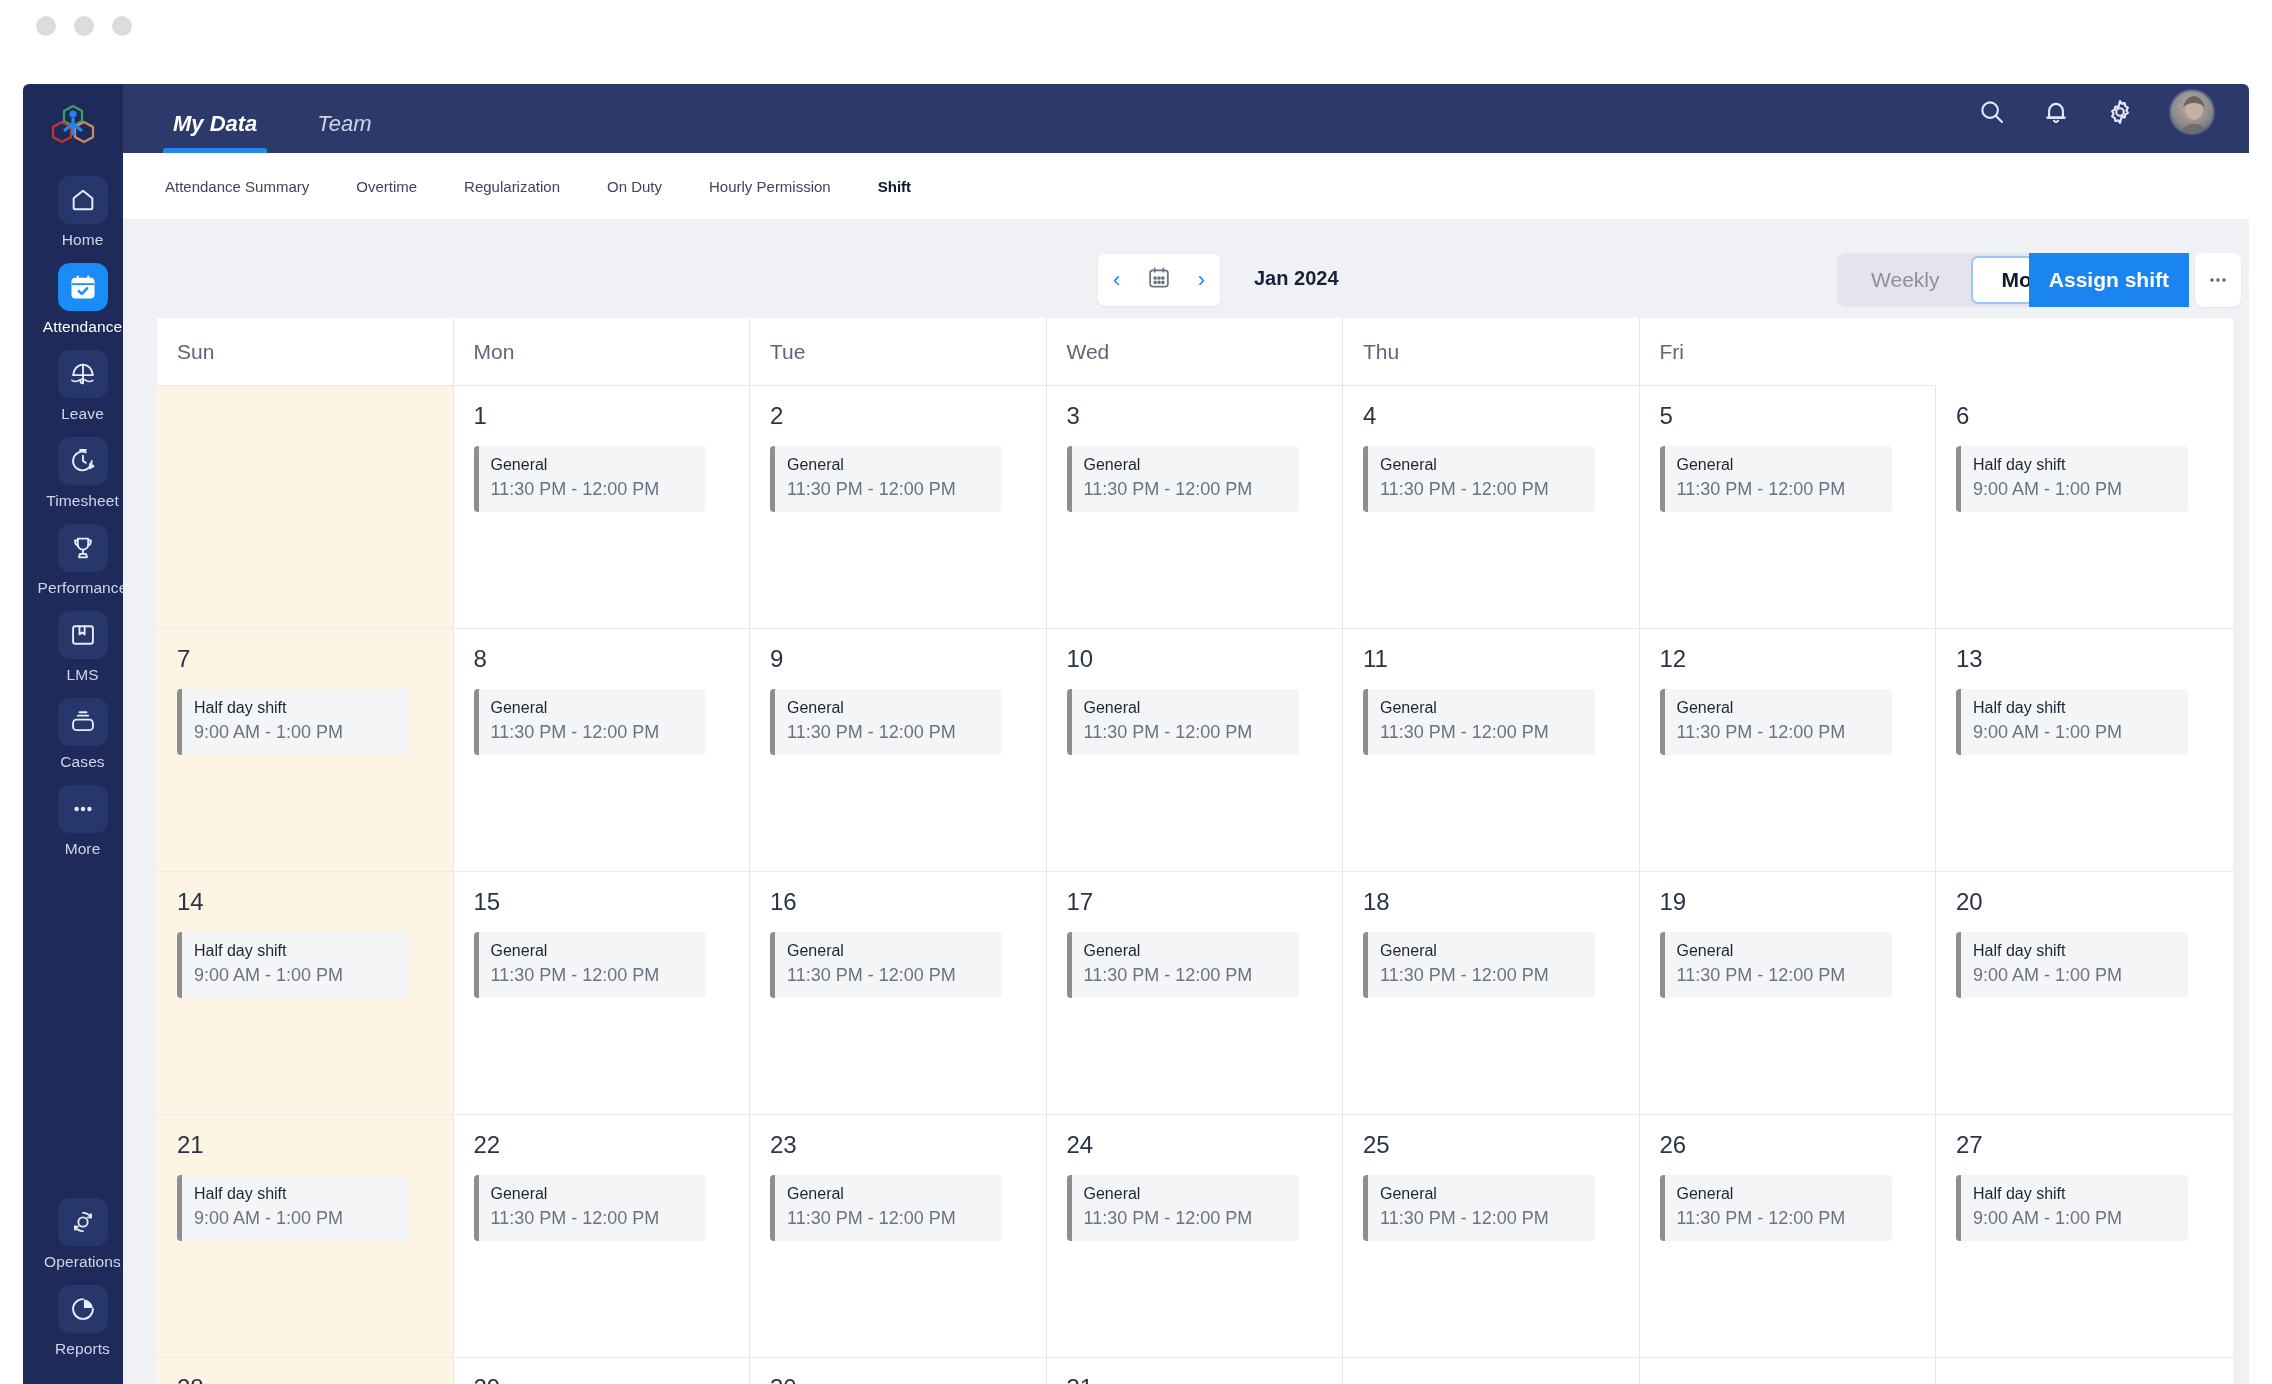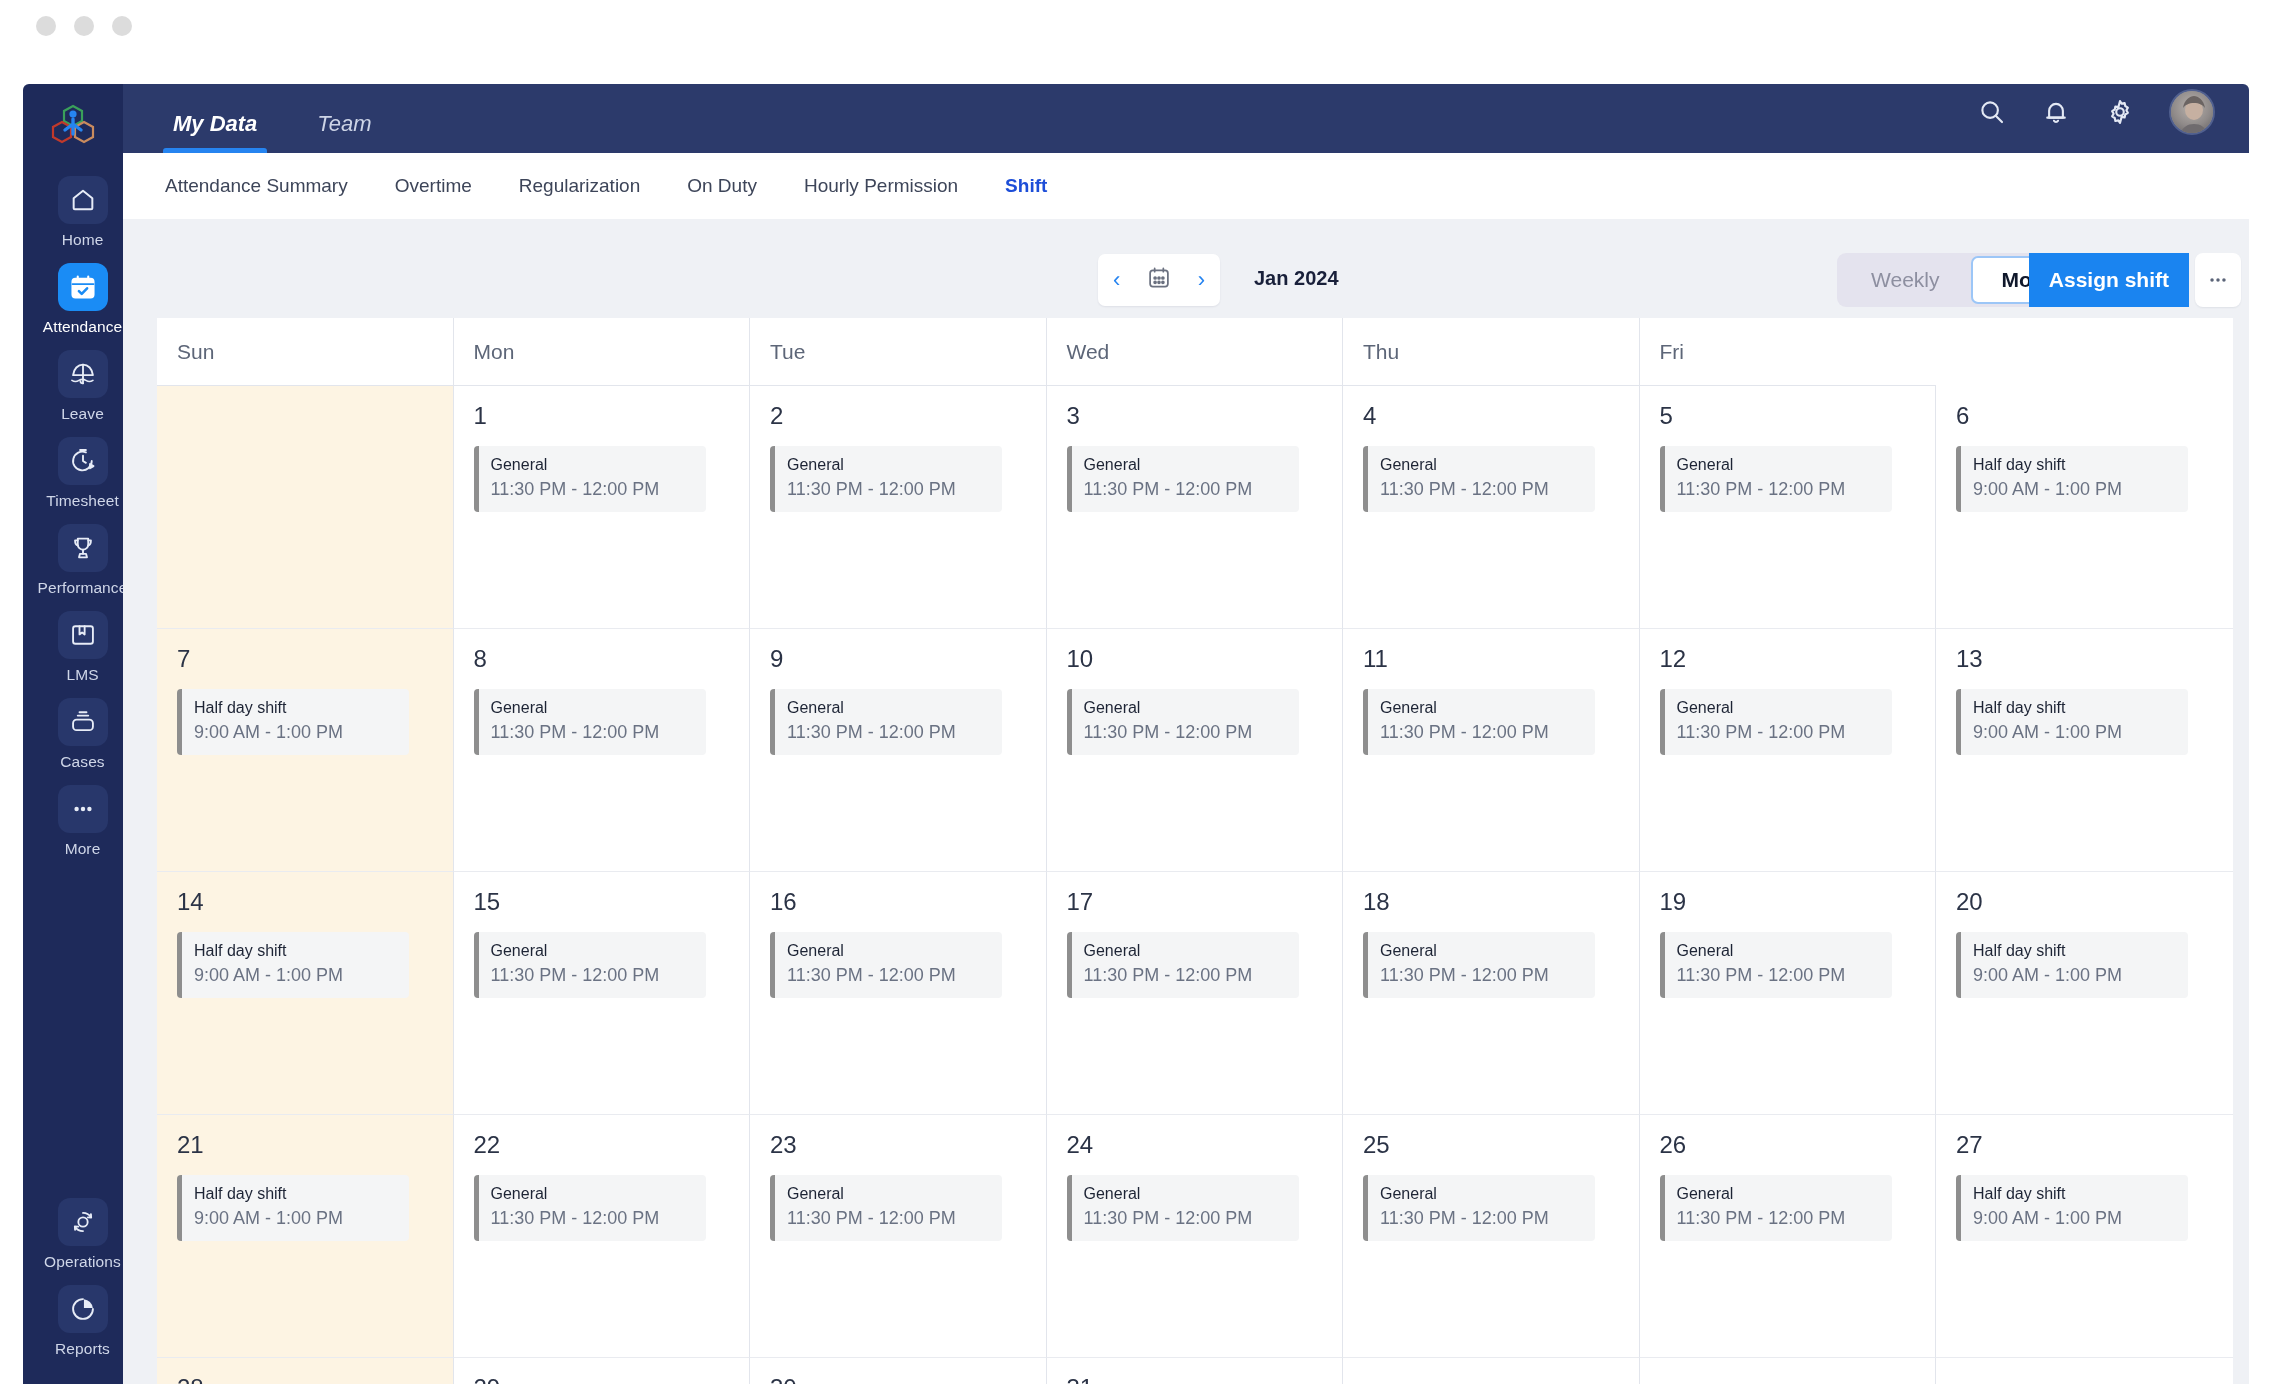--- a/index.html
+++ b/index.html
@@ -80,25 +80,25 @@
     overflow: hidden; cursor: pointer; border: 2px solid #51608f;
     background: #8d8f96;
   }
 
   
   #sub-tabs {
     position: absolute; left: 100px; top: 69px; width: 2126px; height: 66px;
     background: #ffffff; display: flex; align-items: center; padding-left: 42px;
   }
   .sub-tab {
-    position: relative; font-size: 19px; color: #3d4559;
+    position: relative; font-size: 15px; color: #3d4559;
     margin-right: 47px; height: 75px; display: flex; align-items: center;
     cursor: pointer; white-space: nowrap;
   }
-  .sub-tab.active { color: #1d4ed8; font-weight: bold; }
+  .sub-tab.active { color: #0f172a; font-weight: bold; }
   .sub-tab.active::after {
     content: ""; position: absolute; left: 0; right: 0; bottom: 0;
     height: 5px; background: #2684f0; border-radius: 3px 3px 0 0;
   }
 
   
   #toolbar {
     position: absolute; left: 100px; top: 135px; width: 2126px; height: 99px;
     background: #eff1f5;
   }

